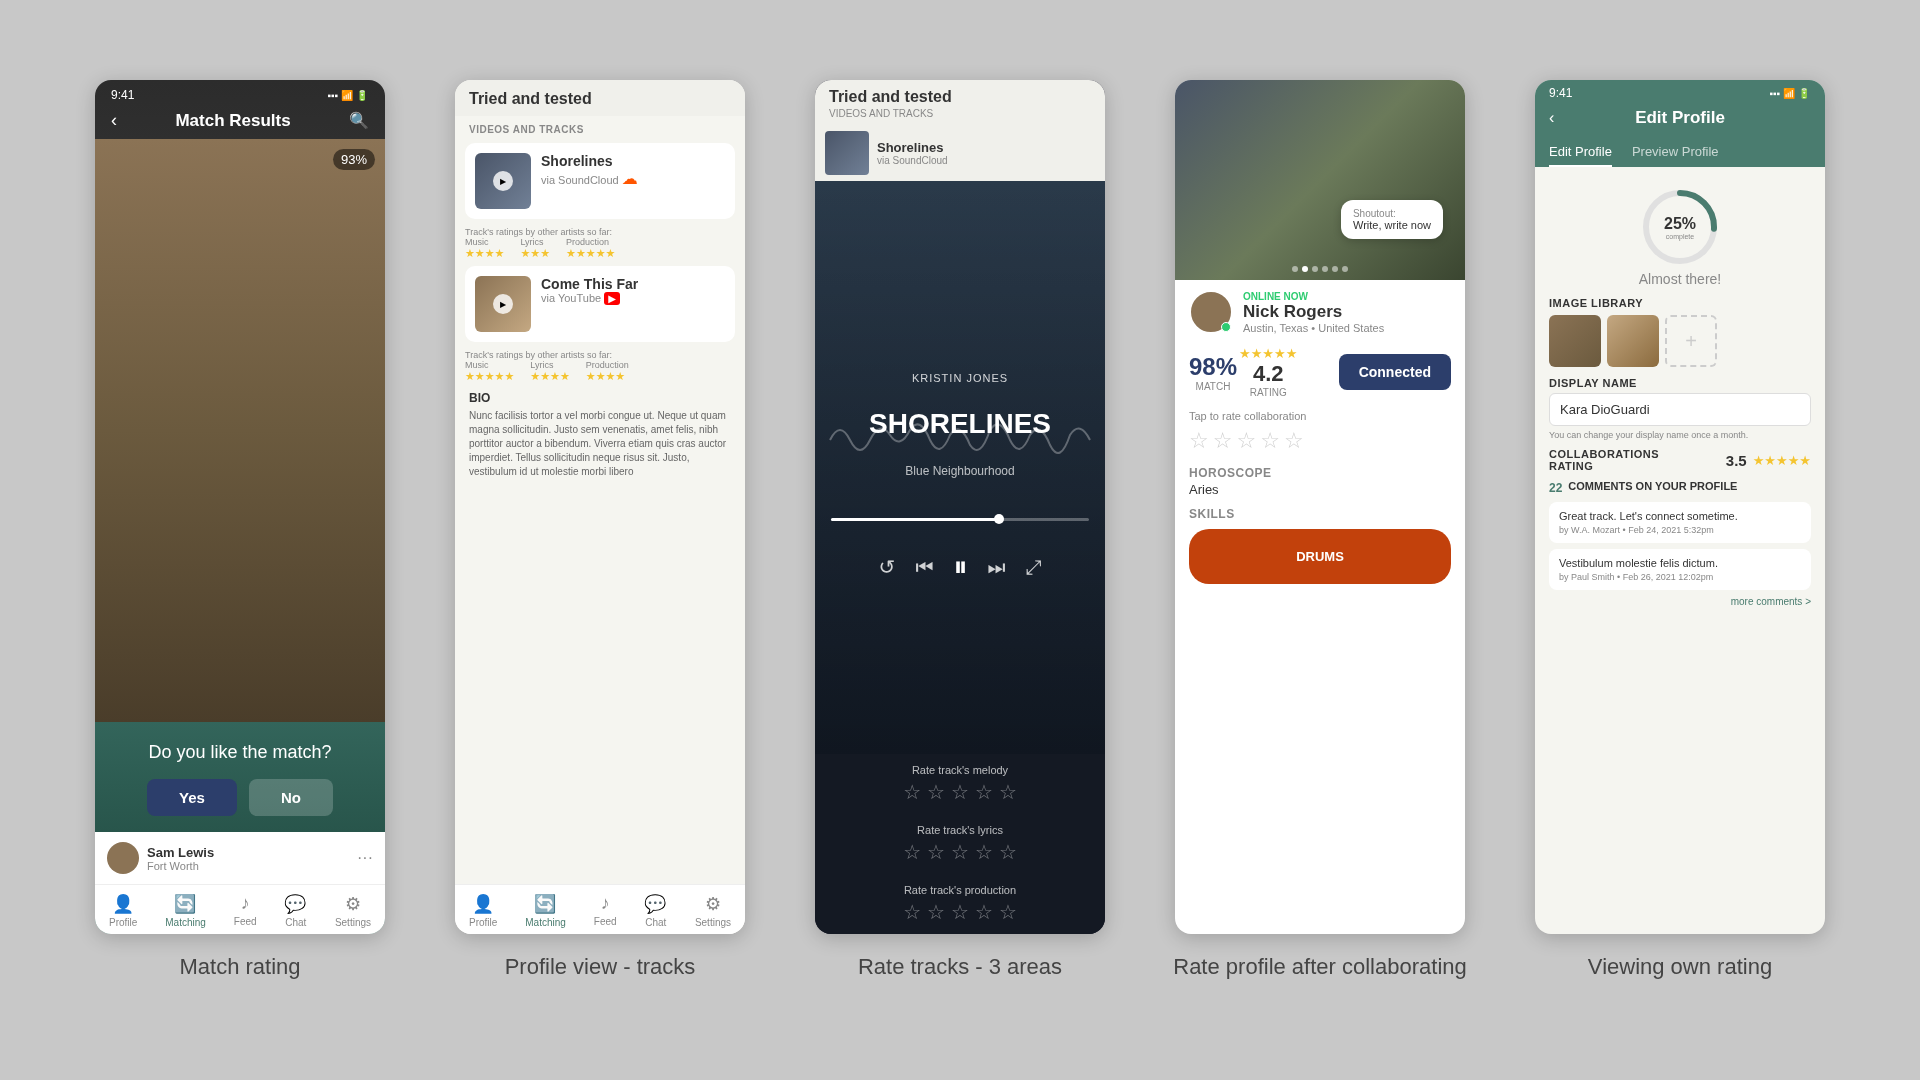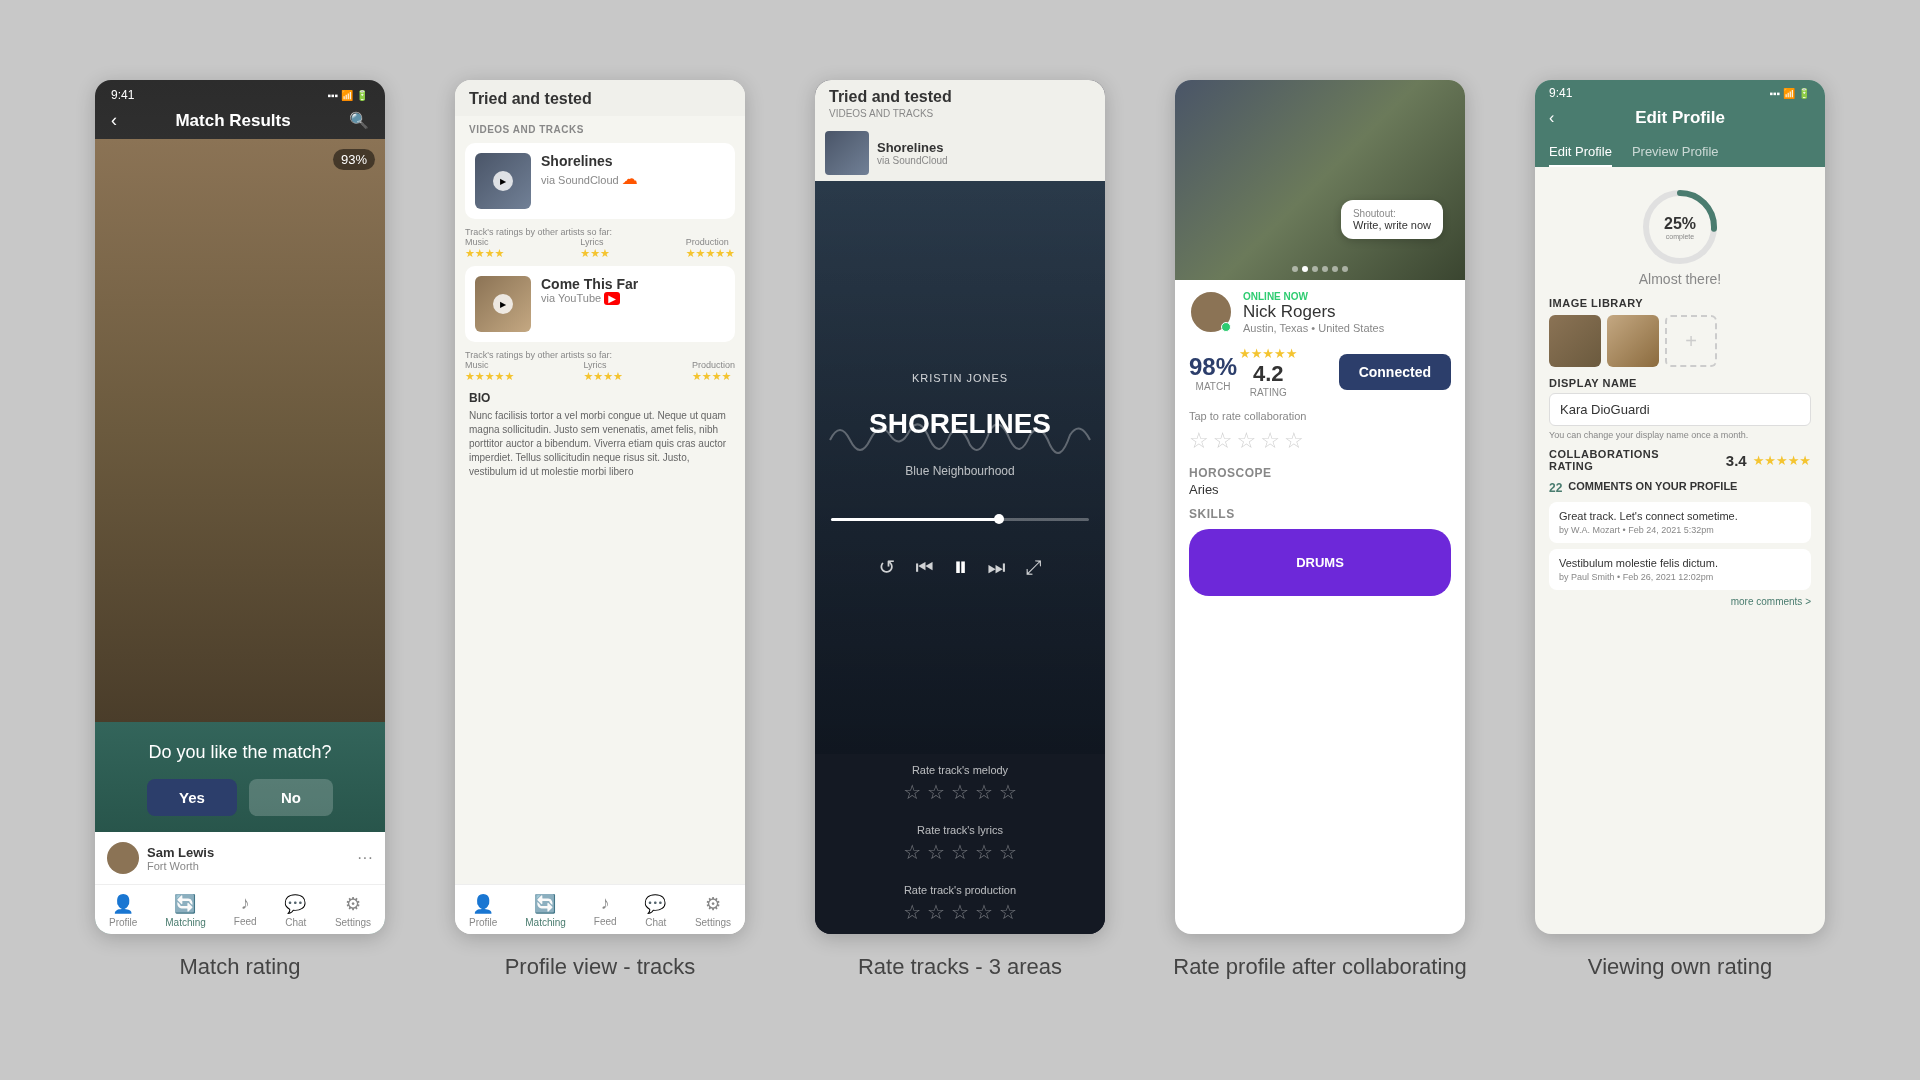--- a/index.html
+++ b/index.html
@@ -337,21 +337,20 @@
     }
 
     .phone2-ratings-label {
       font-size: 9px;
       color: #888;
     }
 
     .phone2-stars-row {
       display: flex;
       gap: 16px;
-      justify-content: space-between;
     }
 
     .star-group {
       display: flex;
       flex-direction: column;
       align-items: flex-start;
     }
 
     .star-group-label {
       font-size: 9px;
@@ -631,21 +630,21 @@
       right: 0;
       border: 1px solid white;
     }
 
     .phone4-user-details {
       flex: 1;
     }
 
     .phone4-username {
       font-size: 17px;
-      font-weight: 400;
+      font-weight: 700;
       color: #333;
     }
 
     .phone4-location {
       font-size: 11px;
       color: #888;
     }
 
     .phone4-online-label {
       font-size: 10px;
@@ -732,23 +731,23 @@
       padding: 6px 14px 2px;
     }
 
     .phone4-horoscope {
       padding: 0 14px 4px;
       font-size: 13px;
       color: #333;
     }
 
     .phone4-drums-tag {
-      background: #6d28d9;
-      color: white;
-      padding: 26px 16px;
+      background: #c2410c;
+      color: white;
+      padding: 20px 16px;
       border-radius: 20px;
       font-size: 13px;
       font-weight: 600;
       margin: 6px 14px;
       text-align: center;
     }
 
     
     .phone5 .phone-frame {
       background: #f5f5f0;
@@ -1367,21 +1366,21 @@
           <div class="phone5-lib-add">+</div>
         </div>
         
         <div class="phone5-display-name-title">DISPLAY NAME</div>
         <input class="phone5-input" type="text" value="Kara DioGuardi" style="">
         <div class="phone5-input-hint">You can change your display name once a month.</div>
         
         <div class="phone5-collab-rating-row">
           <span class="phone5-collab-title">COLLABORATIONS RATING</span>
           <span style="margin-left:8px;"> </span>
-          <span class="phone5-collab-num">3.4</span>
+          <span class="phone5-collab-num">3.5</span>
           <span class="phone5-collab-stars">★★★★★</span>
         </div>
         
         <div style="display:flex; align-items:center; gap:6px; margin-bottom:6px;">
           <span class="phone5-comment-count">22</span>
           <span class="phone5-comments-title">COMMENTS ON YOUR PROFILE</span>
         </div>
         <div class="phone5-comment-card">
           <div class="phone5-comment-text">Great track. Let's connect sometime.</div>
           <div class="phone5-comment-meta">

